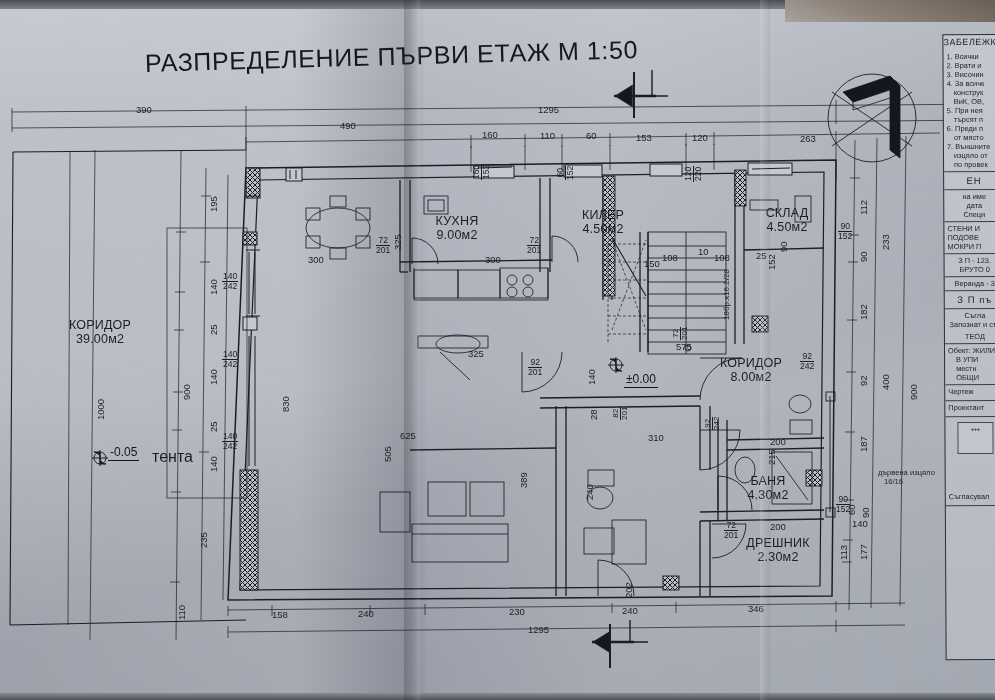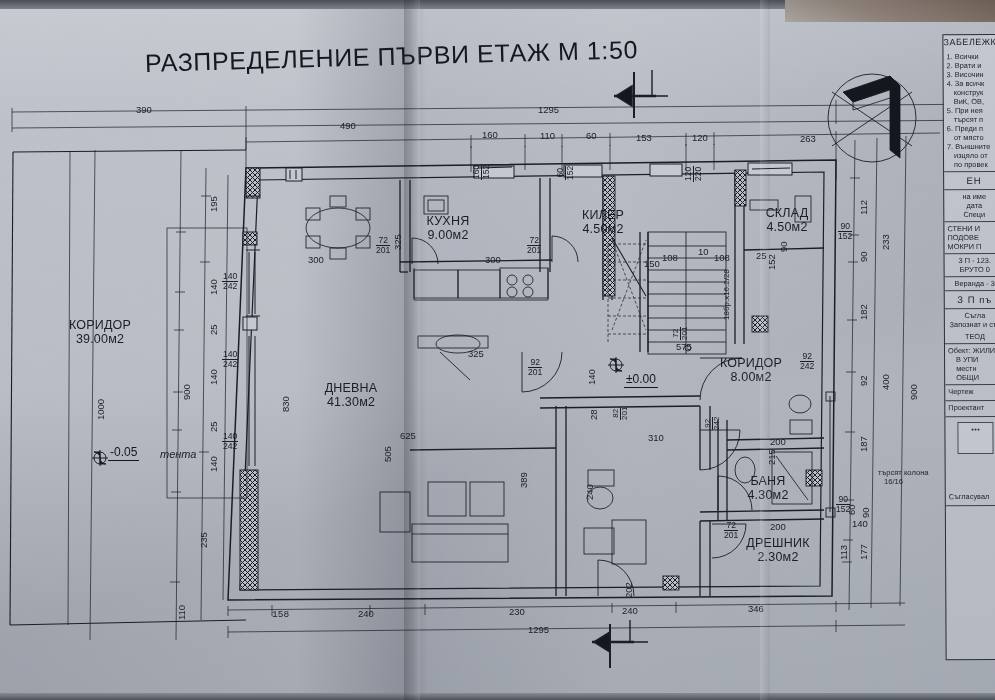--- a/index.html
+++ b/index.html
@@ -337,75 +337,71 @@
       </g>
     </g>
   </svg>
 
   <div class="title" style="left: 145px; top: 42px;">РАЗПРЕДЕЛЕНИЕ  ПЪРВИ ЕТАЖ  М 1:50</div>
 
   <div class="lbl room" style="left:40px;top:318px;width:120px;">
     <b>КОРИДОР</b>
     <span class="a">39.00м2</span>
   </div>
-  <div class="lbl room" style="left:400px;top:214px;width:96px;">
+  <div class="lbl room" style="left:400px;top:214px;width:96px;padding-left:9px;">
     <b>КУХНЯ</b>
     <span class="a">9.00м2</span>
   </div>
   <div class="lbl room" style="left:560px;top:208px;width:86px;">
     <b>КИЛЕР</b>
     <span class="a">4.50м2</span>
   </div>
   <div class="lbl room" style="left:744px;top:206px;width:86px;">
     <b>СКЛАД</b>
     <span class="a">4.50м2</span>
   </div>
-  <div class="lbl room" style="left:296px;top:381px;width:110px;">
-    <b>ДНЕВНА</b>
-    <span class="a">41.30м2</span>
-  </div>
   <div class="lbl room" style="left:700px;top:356px;width:102px;">
     <b>КОРИДОР</b>
     <span class="a">8.00м2</span>
   </div>
   <div class="lbl room" style="left:730px;top:474px;width:76px;">
     <b>БАНЯ</b>
     <span class="a">4.30м2</span>
   </div>
   <div class="lbl room" style="left:730px;top:536px;width:96px;">
     <b>ДРЕШНИК</b>
     <span class="a">2.30м2</span>
   </div>
 
   <div class="lvl" style="left:624px;top:352px;margin-top:20px;">±0.00</div>
   <div class="lvl" style="left:108px;top:445px;">-0.05</div>
 
-  <div class="lbl" style="left:160px;top:448px;font-size:11px;font-style:italic;">тента</div>
-  <div class="note" style="left:878px;top:468px;">търсят колона</div>
+  <div class="lbl" style="left:152px;top:448px;font-size:16px;">тента</div>
+  <div class="note" style="left:878px;top:468px;">дървена изцяло</div>
   <div class="note" style="left:884px;top:477px;">16/16</div>
   <div class="dim v" style="left:722px;top:320px;font-size:8px;">18бр.х16.2/28</div>
 
   <div class="dim" style="left:136px;top:104px;">390</div>
   <div class="dim" style="left:340px;top:120px;">490</div>
   <div class="dim" style="left:538px;top:104px;">1295</div>
   <div class="dim" style="left:482px;top:129px;">160</div>
   <div class="dim" style="left:540px;top:130px;">110</div>
   <div class="dim" style="left:586px;top:130px;">60</div>
   <div class="dim" style="left:636px;top:132px;">153</div>
   <div class="dim" style="left:692px;top:132px;">120</div>
   <div class="dim" style="left:772px;top:133px;margin-left:28px;">263</div>
 
   <div class="dimfrac v" style="left:472px;top:180px;">
     <span class="num">160</span><span>152</span></div>
   <div class="dimfrac v" style="left:556px;top:180px;">
     <span class="num">60</span><span>152</span></div>
   <div class="dimfrac v" style="left:684px;top:182px;">
     <span class="num">120</span><span>220</span></div>
 
-  <div class="dim" style="left:272px;top:609px;font-family:Liberation Mono, monospace;">158</div>
+  <div class="dim" style="left:272px;top:609px;">158</div>
   <div class="dim" style="left:358px;top:608px;">240</div>
   <div class="dim" style="left:509px;top:606px;">230</div>
   <div class="dim" style="left:622px;top:605px;">240</div>
   <div class="dim" style="left:748px;top:603px;">346</div>
   <div class="dim" style="left:528px;top:624px;">1295</div>
 
   <div class="dim v" style="left:95px;top:420px;">1000</div>
   <div class="dim v" style="left:181px;top:400px;">900</div>
   <div class="dim v" style="left:208px;top:212px;">195</div>
   <div class="dim v" style="left:208px;top:295px;">140</div>

